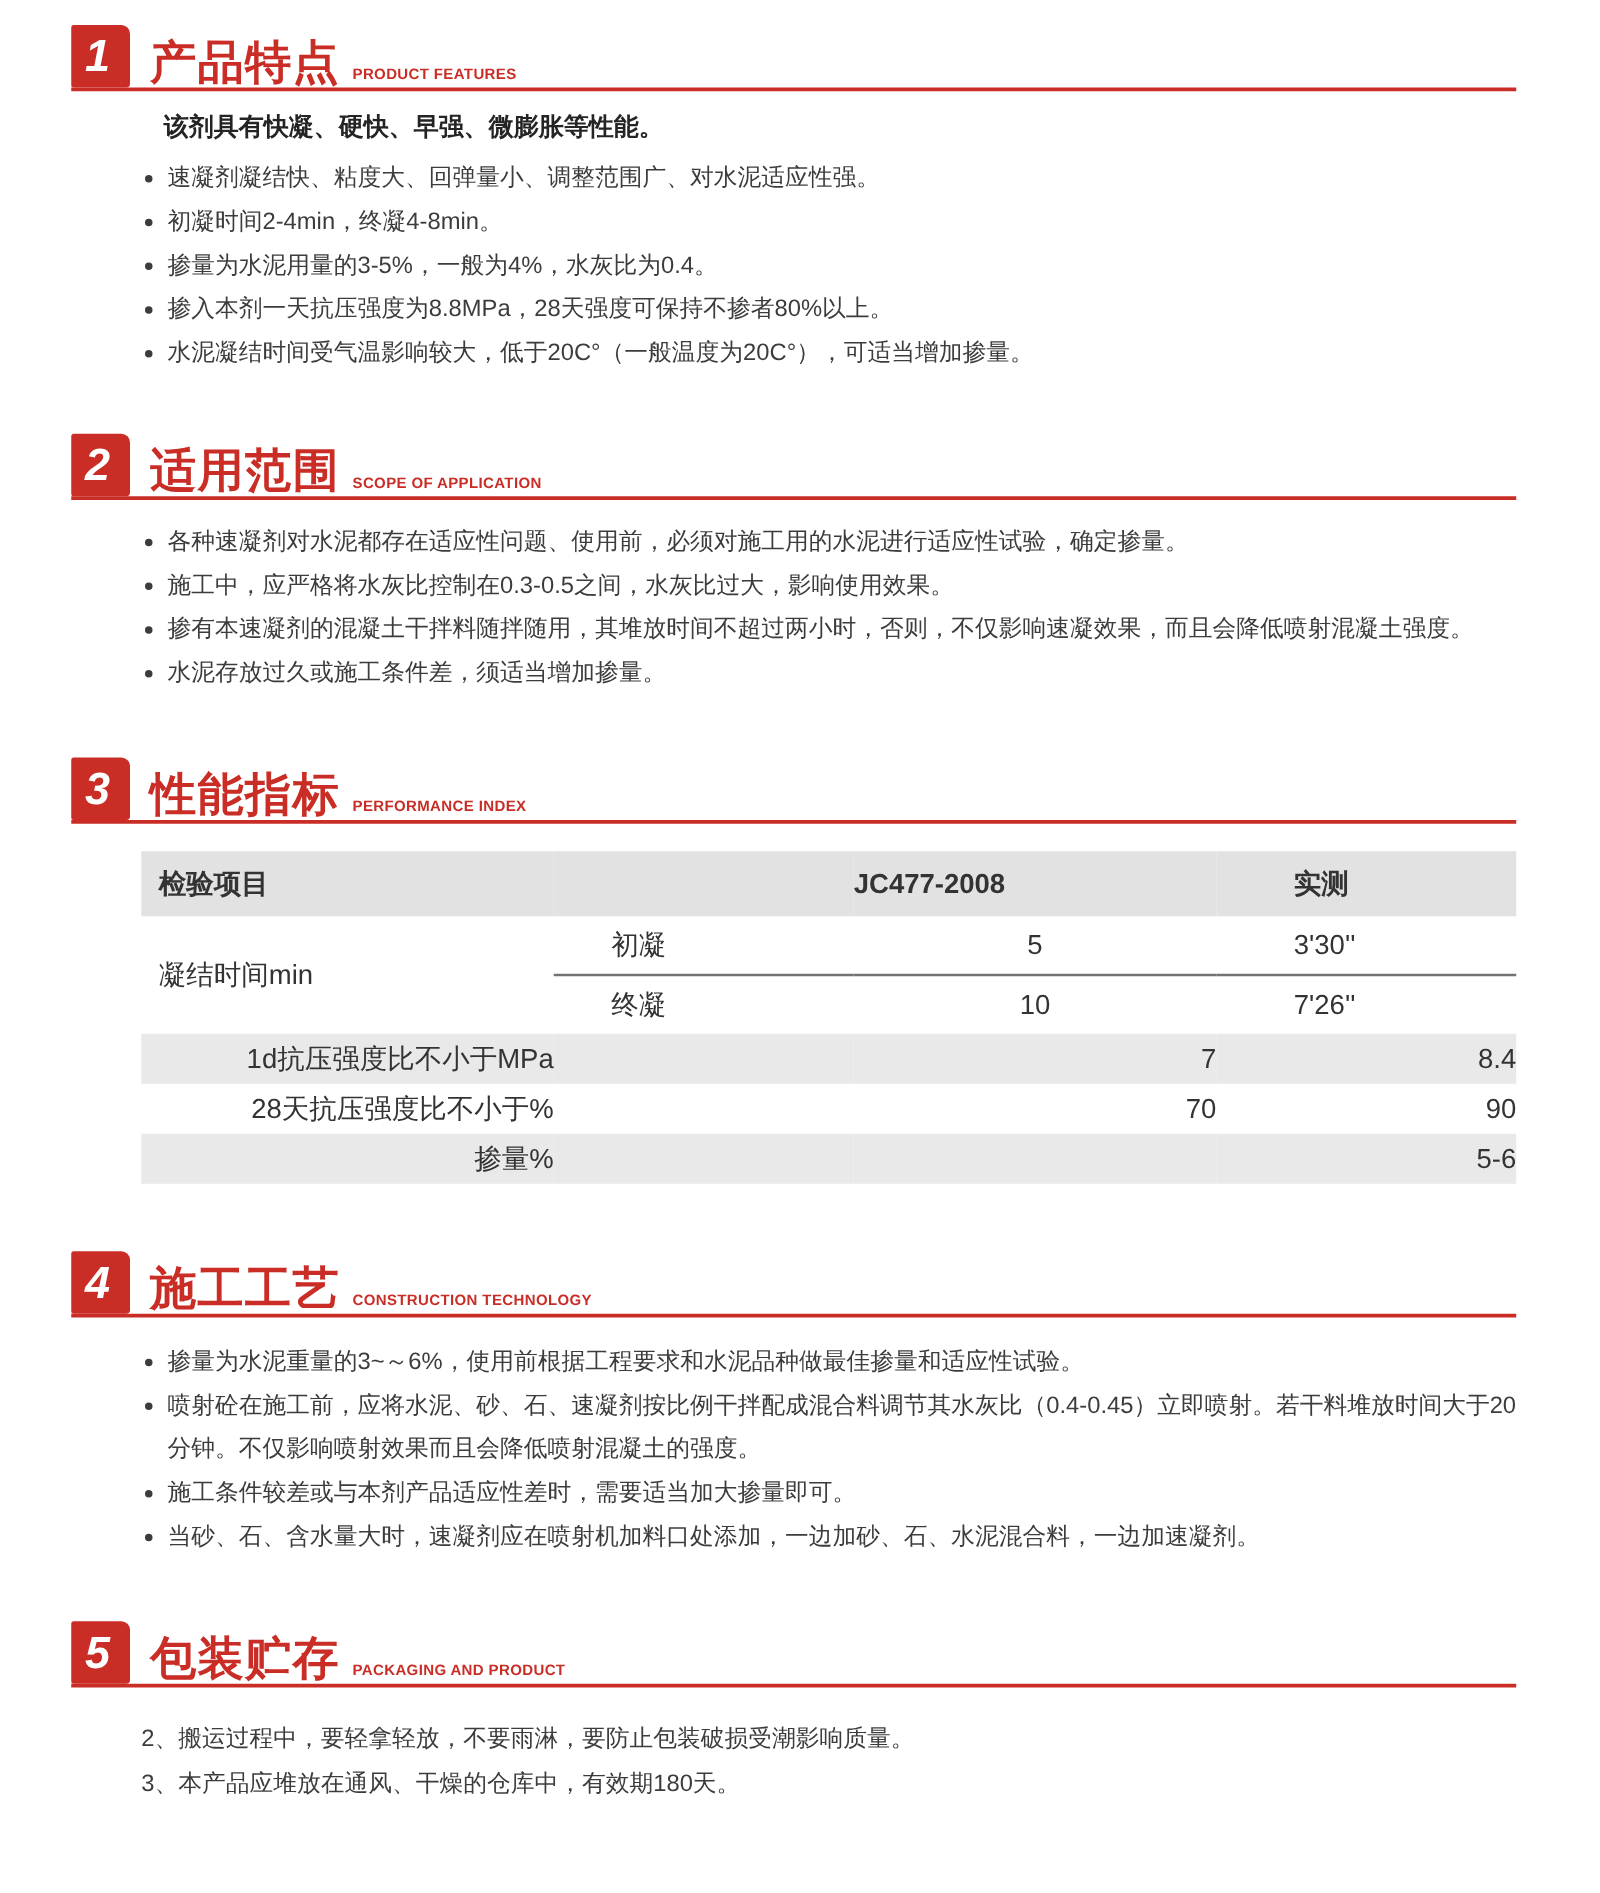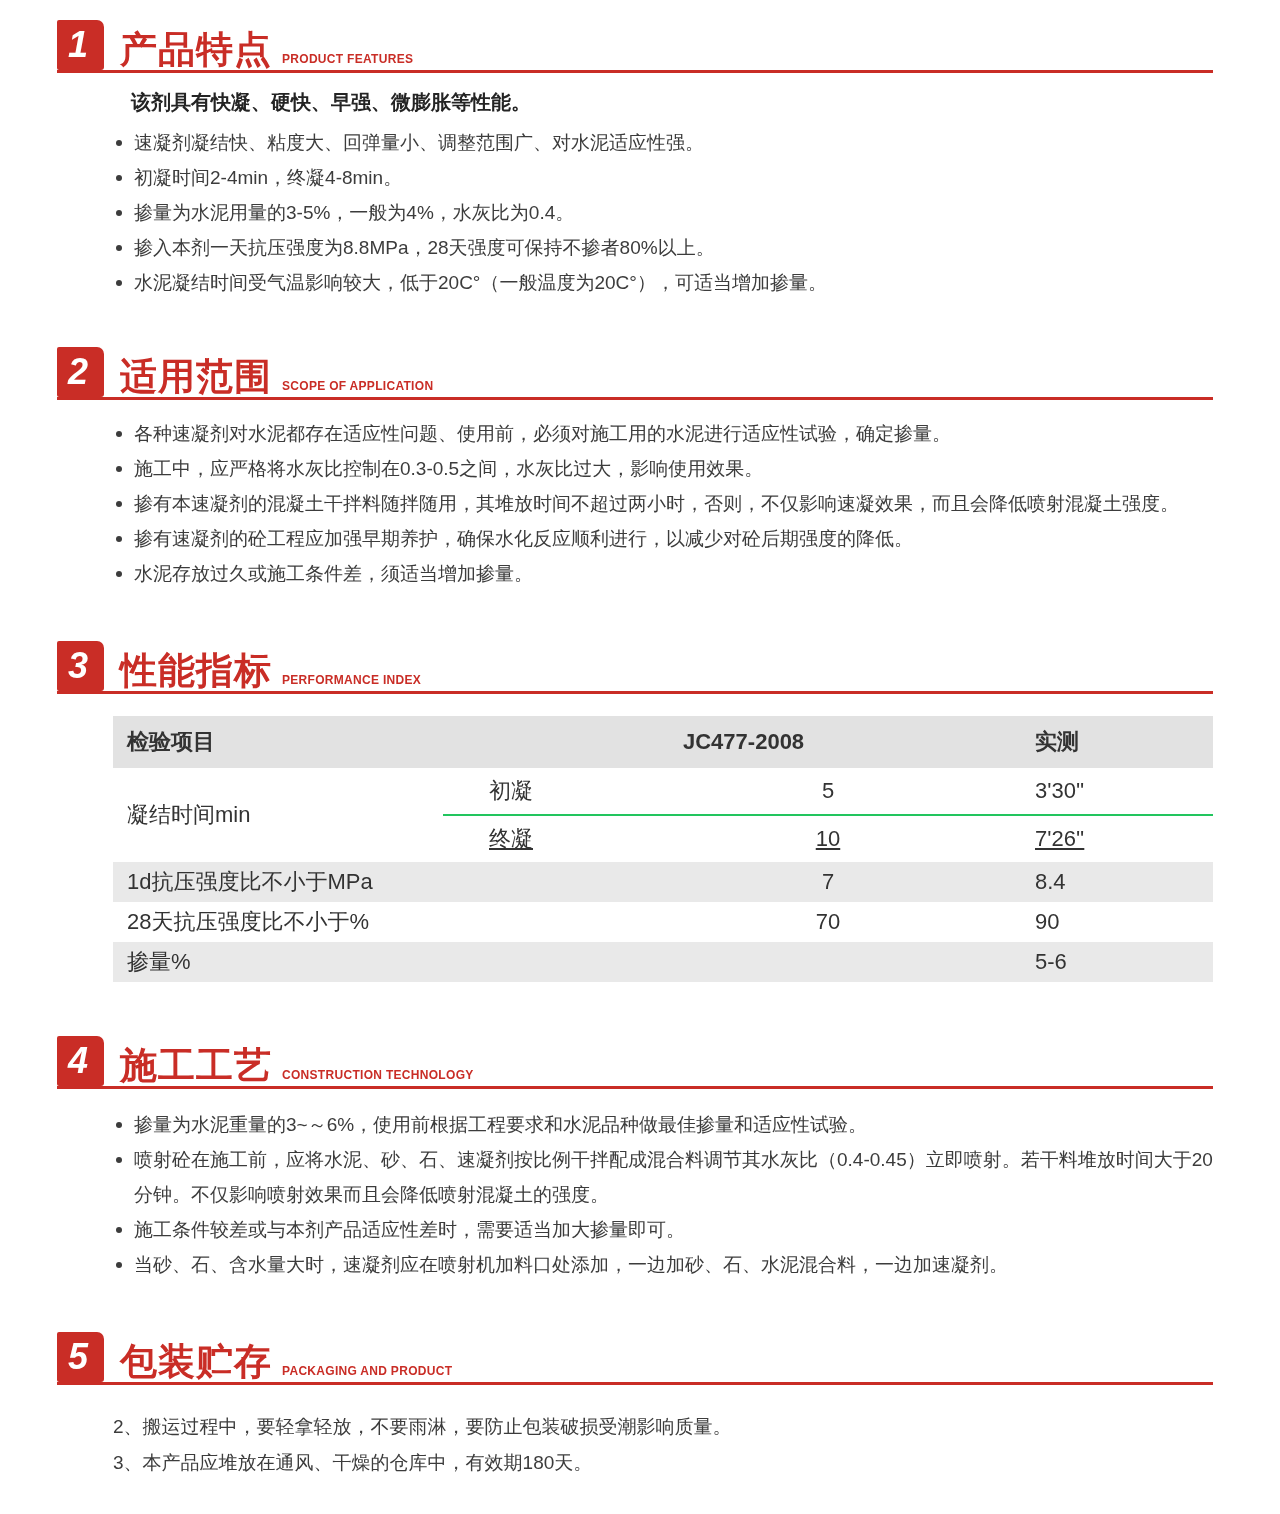--- a/index.html
+++ b/index.html
@@ -81,22 +81,22 @@
     padding:11px 0 11px 14px;
   }
   table.spec th.center{ padding-left:0; }
   table.spec th.meas{ padding-left:62px; }
   table.spec td{ padding:8px 0; vertical-align:middle; }
   table.spec td.item{ padding-left:14px; text-align:left; }
   table.spec td.sub{ padding-left:46px; text-align:left; }
   table.spec td.std{ text-align:center; }
   table.spec td.meas{ padding-left:62px; text-align:left; }
   table.spec tr.gray{ background:var(--table-gray); }
-  table.spec tr.tight td{ padding-top:5px; padding-bottom:5px; }
-  table.spec tr.divider td{ border-top:2px solid #22c55e;text-decoration:underline; }
+  table.spec tr.tight td{ padding-top:5px; padding-bottom:5px;text-align:right; }
+  table.spec tr.divider td{ border-top:2px solid #737373; }
 </style>
 </head>
 <body>
 
 <div class="page">
 
   <div class="s1">
     <div class="sec-header">
       <div class="sec-num">1</div>
       <div class="sec-title">产品特点</div>
@@ -115,21 +115,20 @@
   <div class="s2">
     <div class="sec-header">
       <div class="sec-num">2</div>
       <div class="sec-title">适用范围</div>
       <div class="sec-sub">SCOPE OF APPLICATION</div>
     </div>
     <ul class="bullets" style="margin-top:16px">
       <li>各种速凝剂对水泥都存在适应性问题、使用前，必须对施工用的水泥进行适应性试验，确定掺量。</li>
       <li>施工中，应严格将水灰比控制在0.3-0.5之间，水灰比过大，影响使用效果。</li>
       <li>掺有本速凝剂的混凝土干拌料随拌随用，其堆放时间不超过两小时，否则，不仅影响速凝效果，而且会降低喷射混凝土强度。</li>
-      <li>掺有速凝剂的砼工程应加强早期养护，确保水化反应顺利进行，以减少对砼后期强度的降低。</li>
       <li>水泥存放过久或施工条件差，须适当增加掺量。</li>
     </ul>
   </div>
 
   <div class="s3">
     <div class="sec-header">
       <div class="sec-num">3</div>
       <div class="sec-title">性能指标</div>
       <div class="sec-sub">PERFORMANCE INDEX</div>
     </div>

